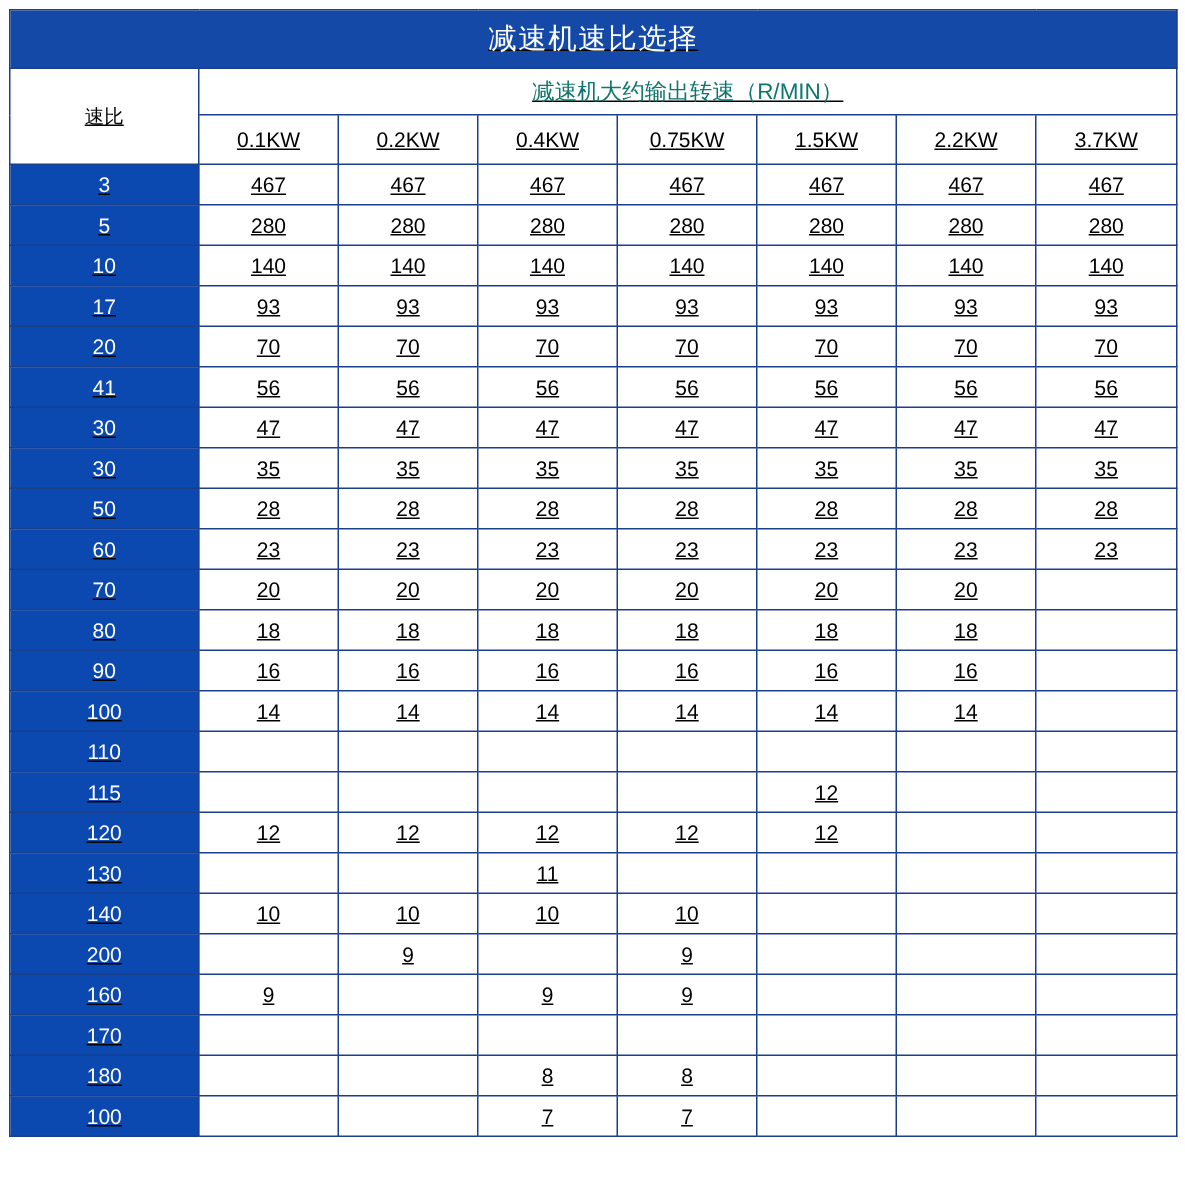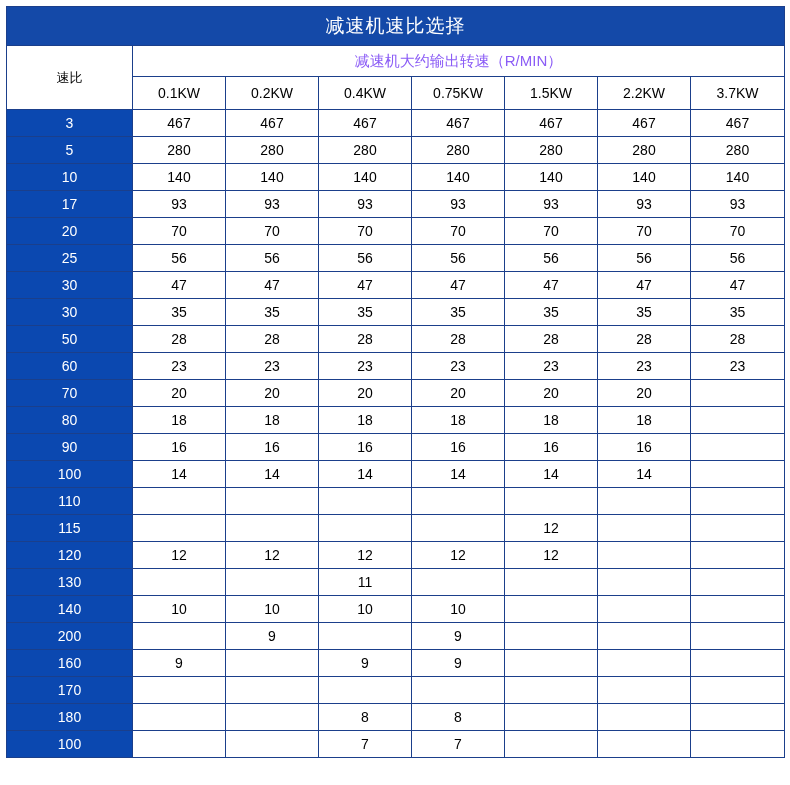--- a/index.html
+++ b/index.html
@@ -16,20 +16,21 @@
   .sheet {
     width: 790px;
     box-sizing: border-box;
     padding: 6px 6px 0 6px;
   }
   table.spec {
     border-collapse: collapse;
     table-layout: fixed;
     width: 778px;
     margin: 0 auto;
+    text-decoration: underline;
   }
   table.spec td, table.spec th {
     border: 1px solid #1b3f8b;
     padding: 0;
     text-align: center;
     vertical-align: middle;
     font-weight: normal;
   }
   .title-bar {
     background: #1449a8;
@@ -43,21 +44,21 @@
   .ratio-head {
     background: #ffffff;
     color: #000;
     font-size: 13px;
     font-weight: bold;
     height: 62px;
     width: 126px;
   }
   .group-head {
     background: #ffffff;
-    color: #8b5cf6;
+    color: #0f766e;
     font-size: 15px;
     font-weight: bold;
     height: 30px;
   }
   .kw-head {
     background: #ffffff;
     color: #000;
     font-size: 14px;
     font-weight: bold;
     height: 32px;
@@ -158,21 +159,21 @@
           <td class="ratio-cell">20</td>
           <td class="val-cell">70</td>
           <td class="val-cell">70</td>
           <td class="val-cell">70</td>
           <td class="val-cell">70</td>
           <td class="val-cell">70</td>
           <td class="val-cell">70</td>
           <td class="val-cell">70</td>
         </tr>
       <tr>
-          <td class="ratio-cell">25</td>
+          <td class="ratio-cell">41</td>
           <td class="val-cell">56</td>
           <td class="val-cell">56</td>
           <td class="val-cell">56</td>
           <td class="val-cell">56</td>
           <td class="val-cell">56</td>
           <td class="val-cell">56</td>
           <td class="val-cell">56</td>
         </tr>
       <tr>
           <td class="ratio-cell">30</td>

